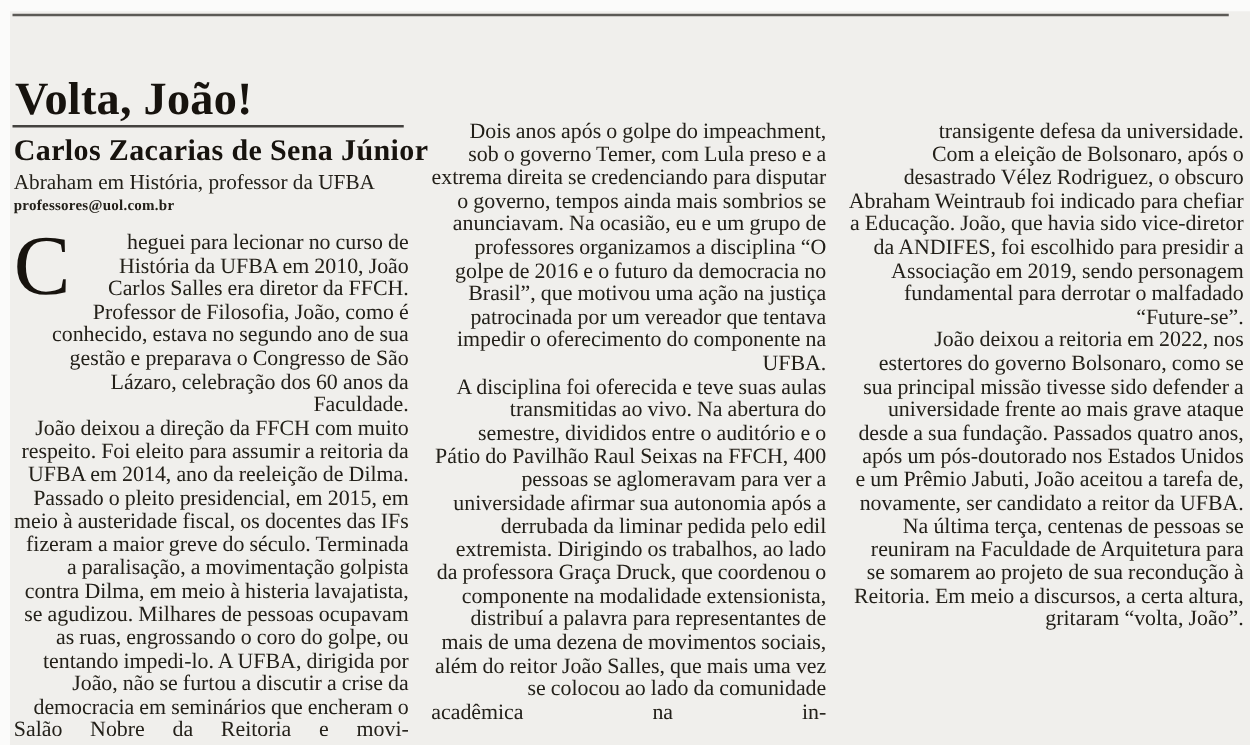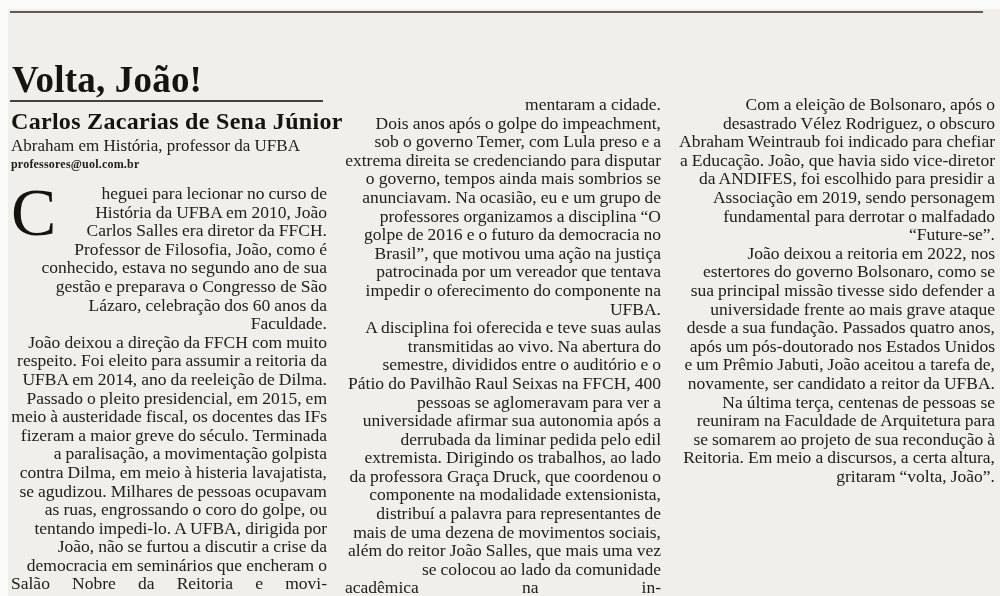--- a/index.html
+++ b/index.html
@@ -95,21 +95,21 @@
 <div class="author-name">Carlos Zacarias de Sena Júnior</div>
 <div class="author-role">Abraham em História, professor da UFBA</div>
 <div class="author-email">professores@uol.com.br</div>
 
 <div class="col col-1">
   <p class="no-indent"><span class="dropcap">C</span><span>heguei para lecionar no curso de História da UFBA em 2010, João Carlos Salles era diretor da FFCH. Professor de Filosofia, João, como é conhecido, estava no segundo ano de sua gestão e preparava o Congresso de São Lázaro, celebração dos 60 anos da Faculdade.</span></p>
   <p class="cont-end"><span>João deixou a direção da FFCH com muito respeito. Foi eleito para assumir a reitoria da UFBA em 2014, ano da reeleição de Dilma. Passado o pleito presidencial, em 2015, em meio à austeridade fiscal, os docentes das IFs fizeram a maior greve do século. Terminada a paralisação, a movimentação golpista contra Dilma, em meio à histeria lavajatista, se agudizou. Milhares de pessoas ocupavam as ruas, engrossando o coro do golpe, ou tentando impedi-lo. A UFBA, dirigida por João, não se furtou a discutir a crise da democracia em seminários que encheram o Salão Nobre da Reitoria e movi-</span></p>
 </div>
 
 <div class="col col-2">
-  <p class="no-indent"><span>mentaram a cidade.</span></p>
   <p><span>Dois anos após o golpe do impeachment, sob o governo Temer, com Lula preso e a extrema direita se credenciando para disputar o governo, tempos ainda mais sombrios se anunciavam. Na ocasião, eu e um grupo de professores organizamos a disciplina “O golpe de 2016 e o futuro da democracia no Brasil”, que motivou uma ação na justiça patrocinada por um vereador que tentava impedir o oferecimento do componente na UFBA.</span></p>
   <p class="cont-end"><span>A disciplina foi oferecida e teve suas aulas transmitidas ao vivo. Na abertura do semestre, divididos entre o auditório e o Pátio do Pavilhão Raul Seixas na FFCH, 400 pessoas se aglomeravam para ver a universidade afirmar sua autonomia após a derrubada da liminar pedida pelo edil extremista. Dirigindo os trabalhos, ao lado da professora Graça Druck, que coordenou o componente na modalidade extensionista, distribuí a palavra para representantes de mais de uma dezena de movimentos sociais, além do reitor João Salles, que mais uma vez se colocou ao lado da comunidade acadêmica na in-</span></p>
 </div>
 
 <div class="col col-3">
+  <p class="no-indent"><span>transigente defesa da universidade.</span></p>
   <p><span>Com a eleição de Bolsonaro, após o desastrado Vélez Rodriguez, o obscuro Abraham Weintraub foi indicado para chefiar a Educação. João, que havia sido vice-diretor da ANDIFES, foi escolhido para presidir a Associação em 2019, sendo personagem fundamental para derrotar o malfadado “Future-se”.</span></p>
   <p><span>João deixou a reitoria em 2022, nos estertores do governo Bolsonaro, como se sua principal missão tivesse sido defender a universidade frente ao mais grave ataque desde a sua fundação. Passados quatro anos, após um pós-doutorado nos Estados Unidos e um Prêmio Jabuti, João aceitou a tarefa de, novamente, ser candidato a reitor da UFBA. Na última terça, centenas de pessoas se reuniram na Faculdade de Arquitetura para se somarem ao projeto de sua recondução à Reitoria. Em meio a discursos, a certa altura, gritaram “volta, João”.</span></p>
 </div>
 
 </body></html>

